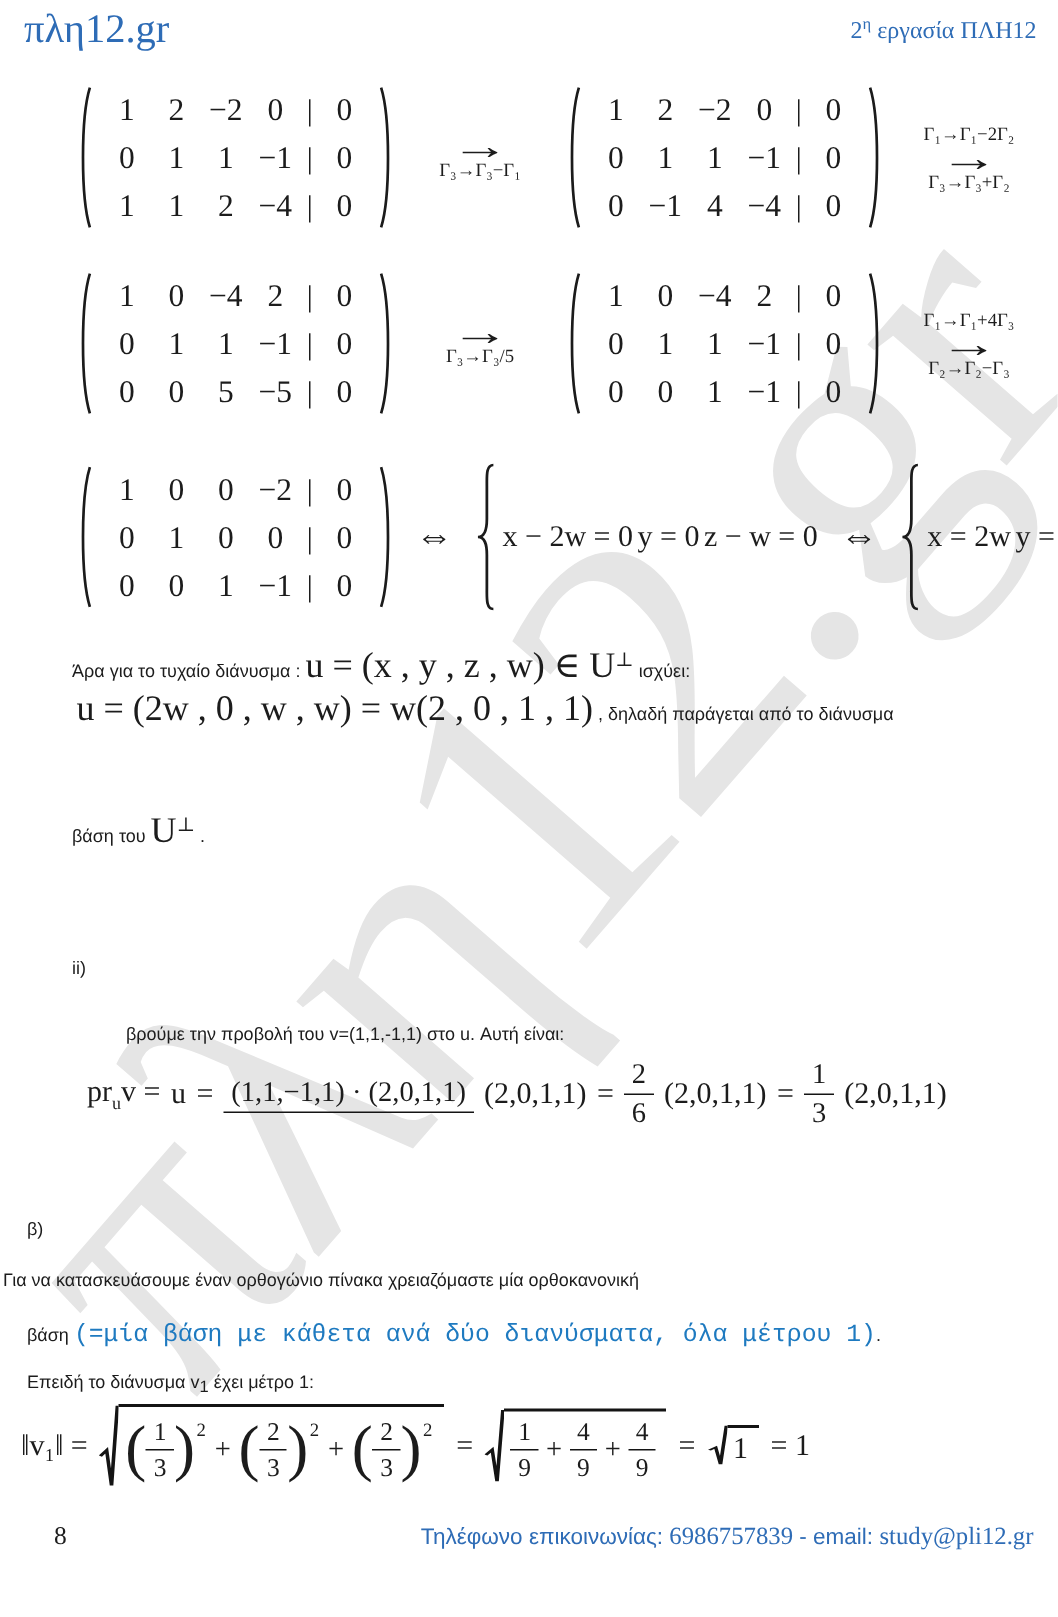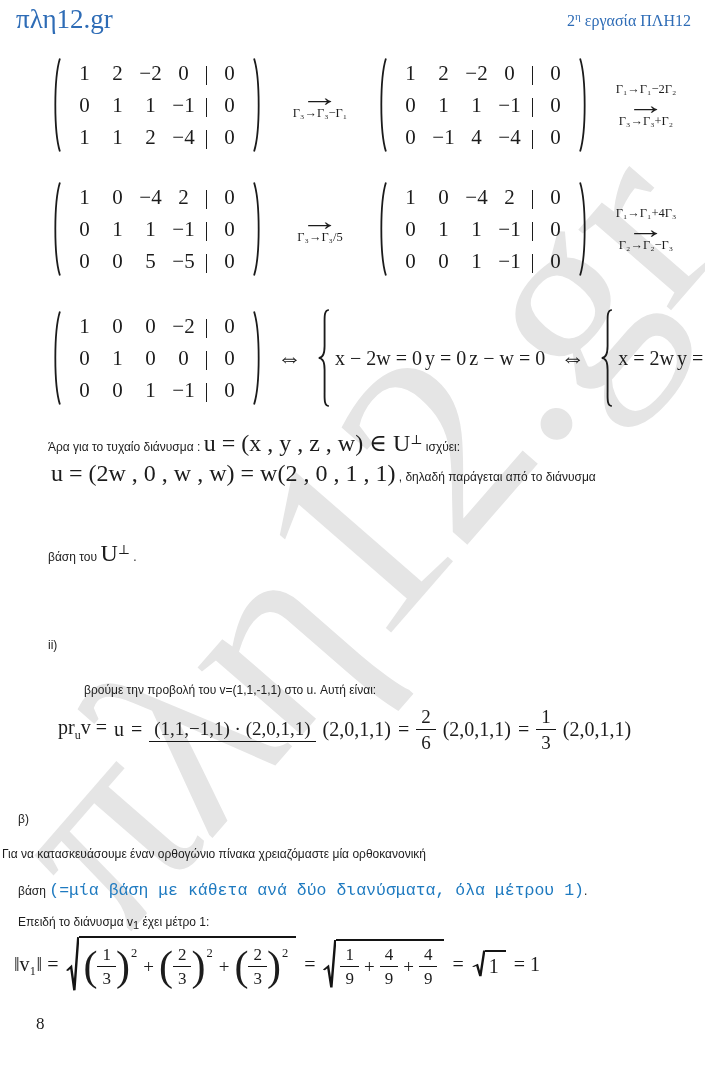--- a/index.html
+++ b/index.html
@@ -416,15 +416,16 @@
         </svg>
       <span class="radicand">
           <span class="m">1</span>
         </span>
     </span>
     <span class="m">= 1</span>
   </div>
 
   <div class="pagenum">8</div>
   <div class="footer">
+    <div><span class="seg-fsans">Τηλέφωνο επικοινωνίας: </span><span class="seg-fserif">6986757839</span><span class="seg-fsans"> - email: </span><span class="seg-fserif">study@pli12.gr</span></div>
   </div>
 
 </div>
 
 </body></html>

